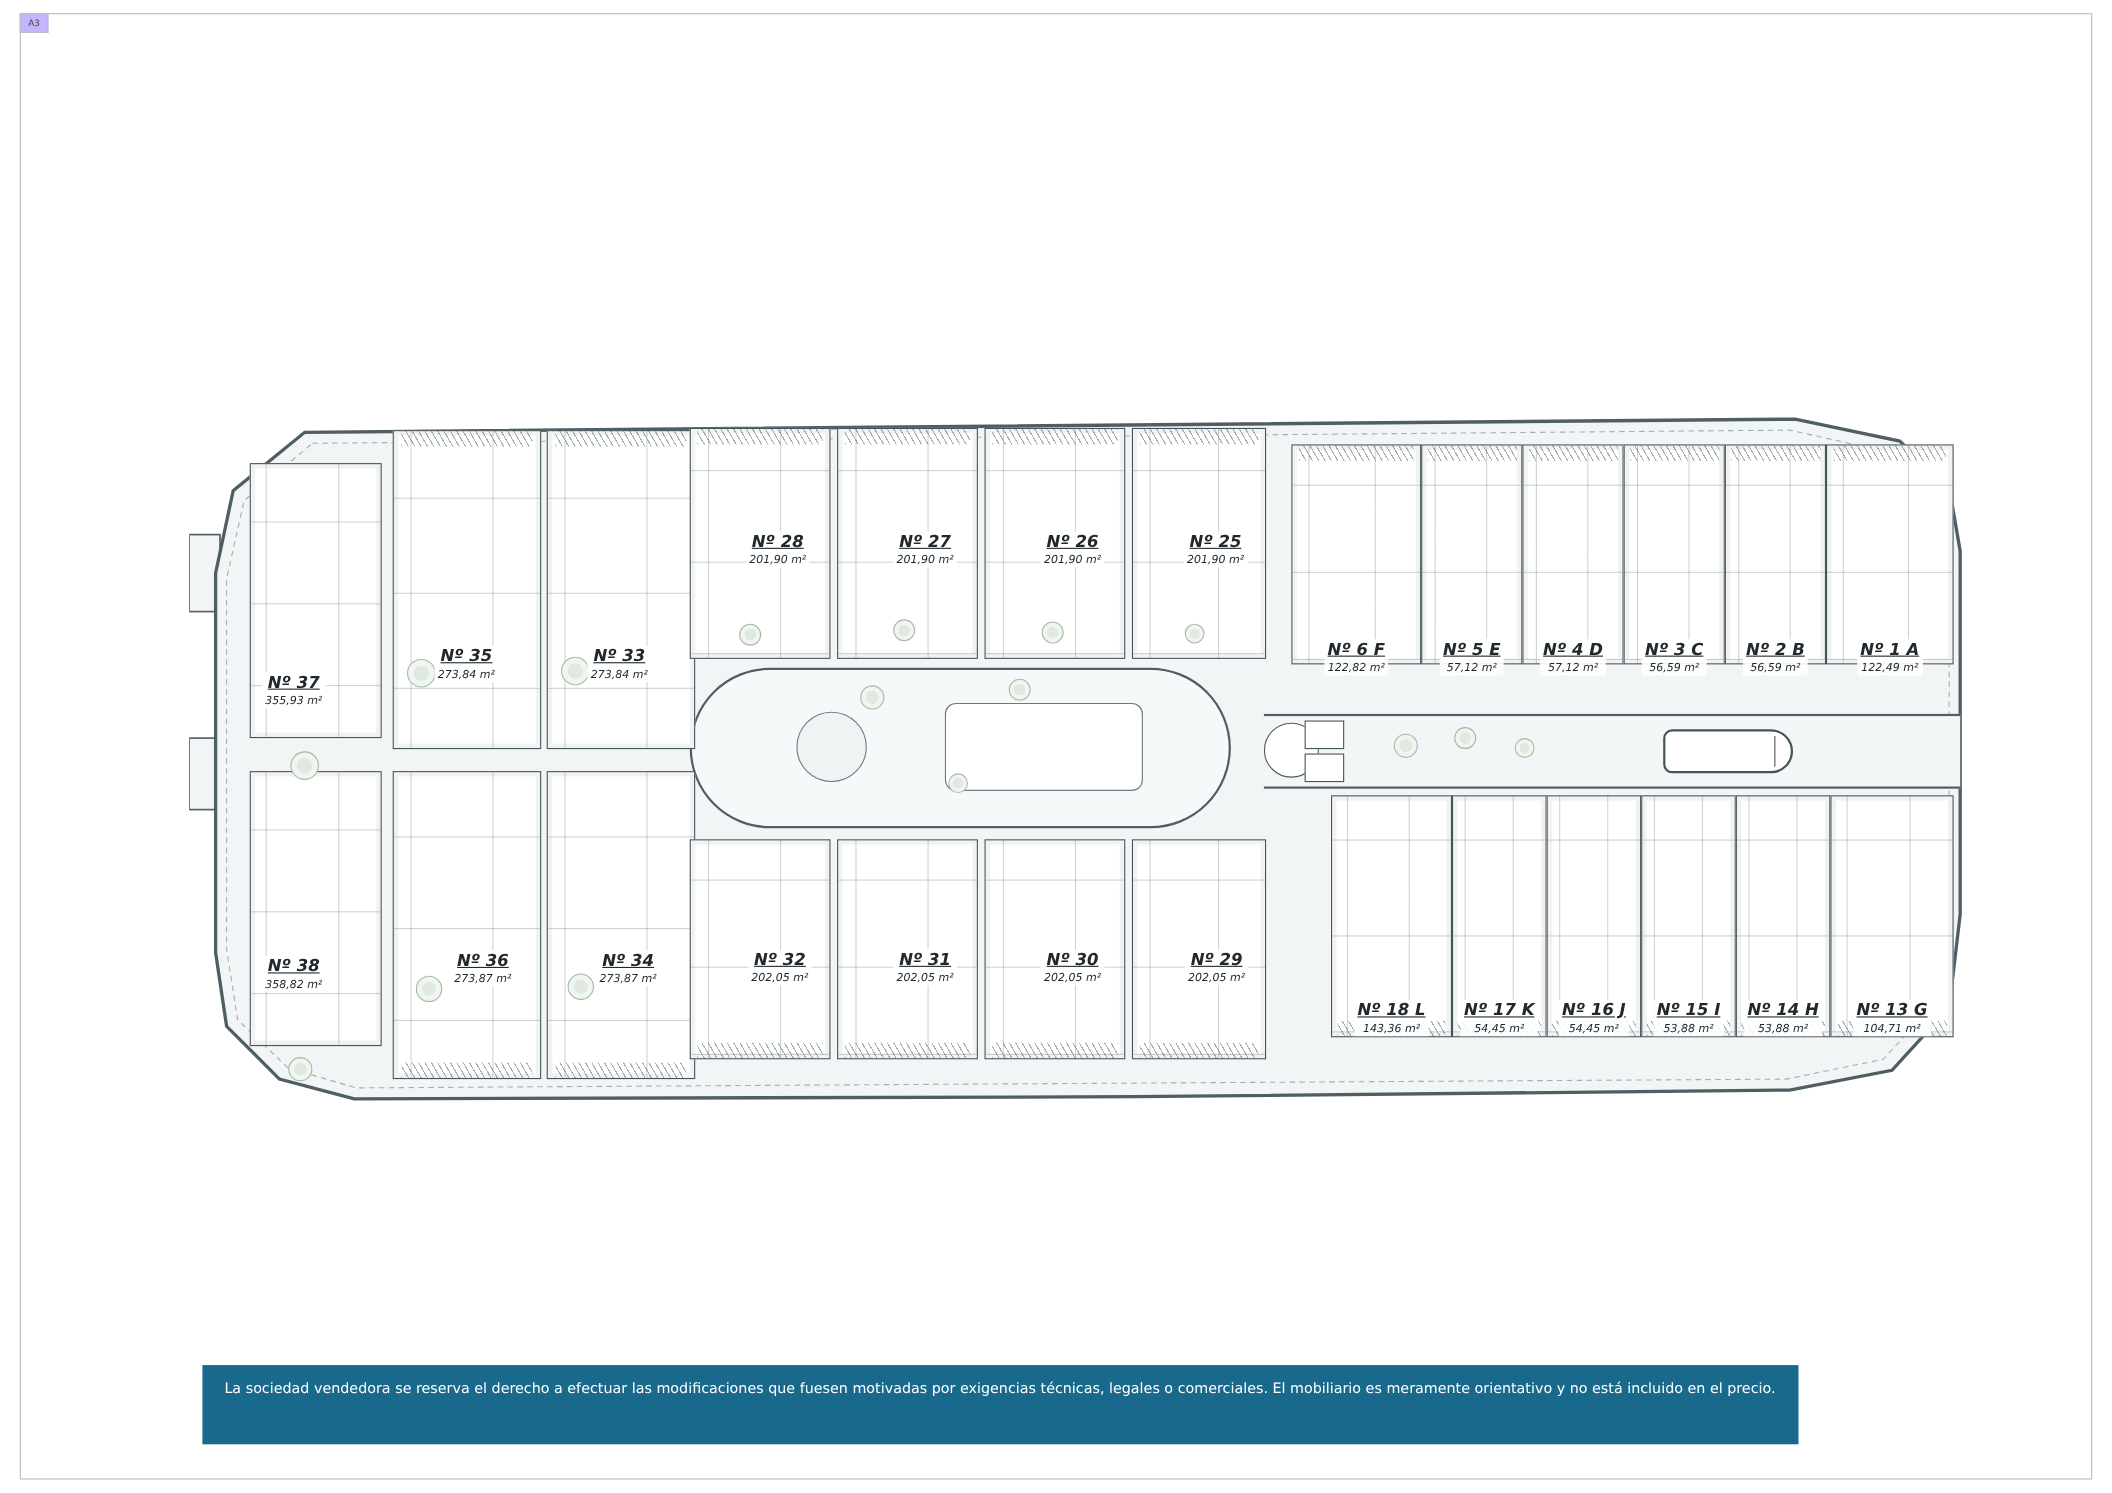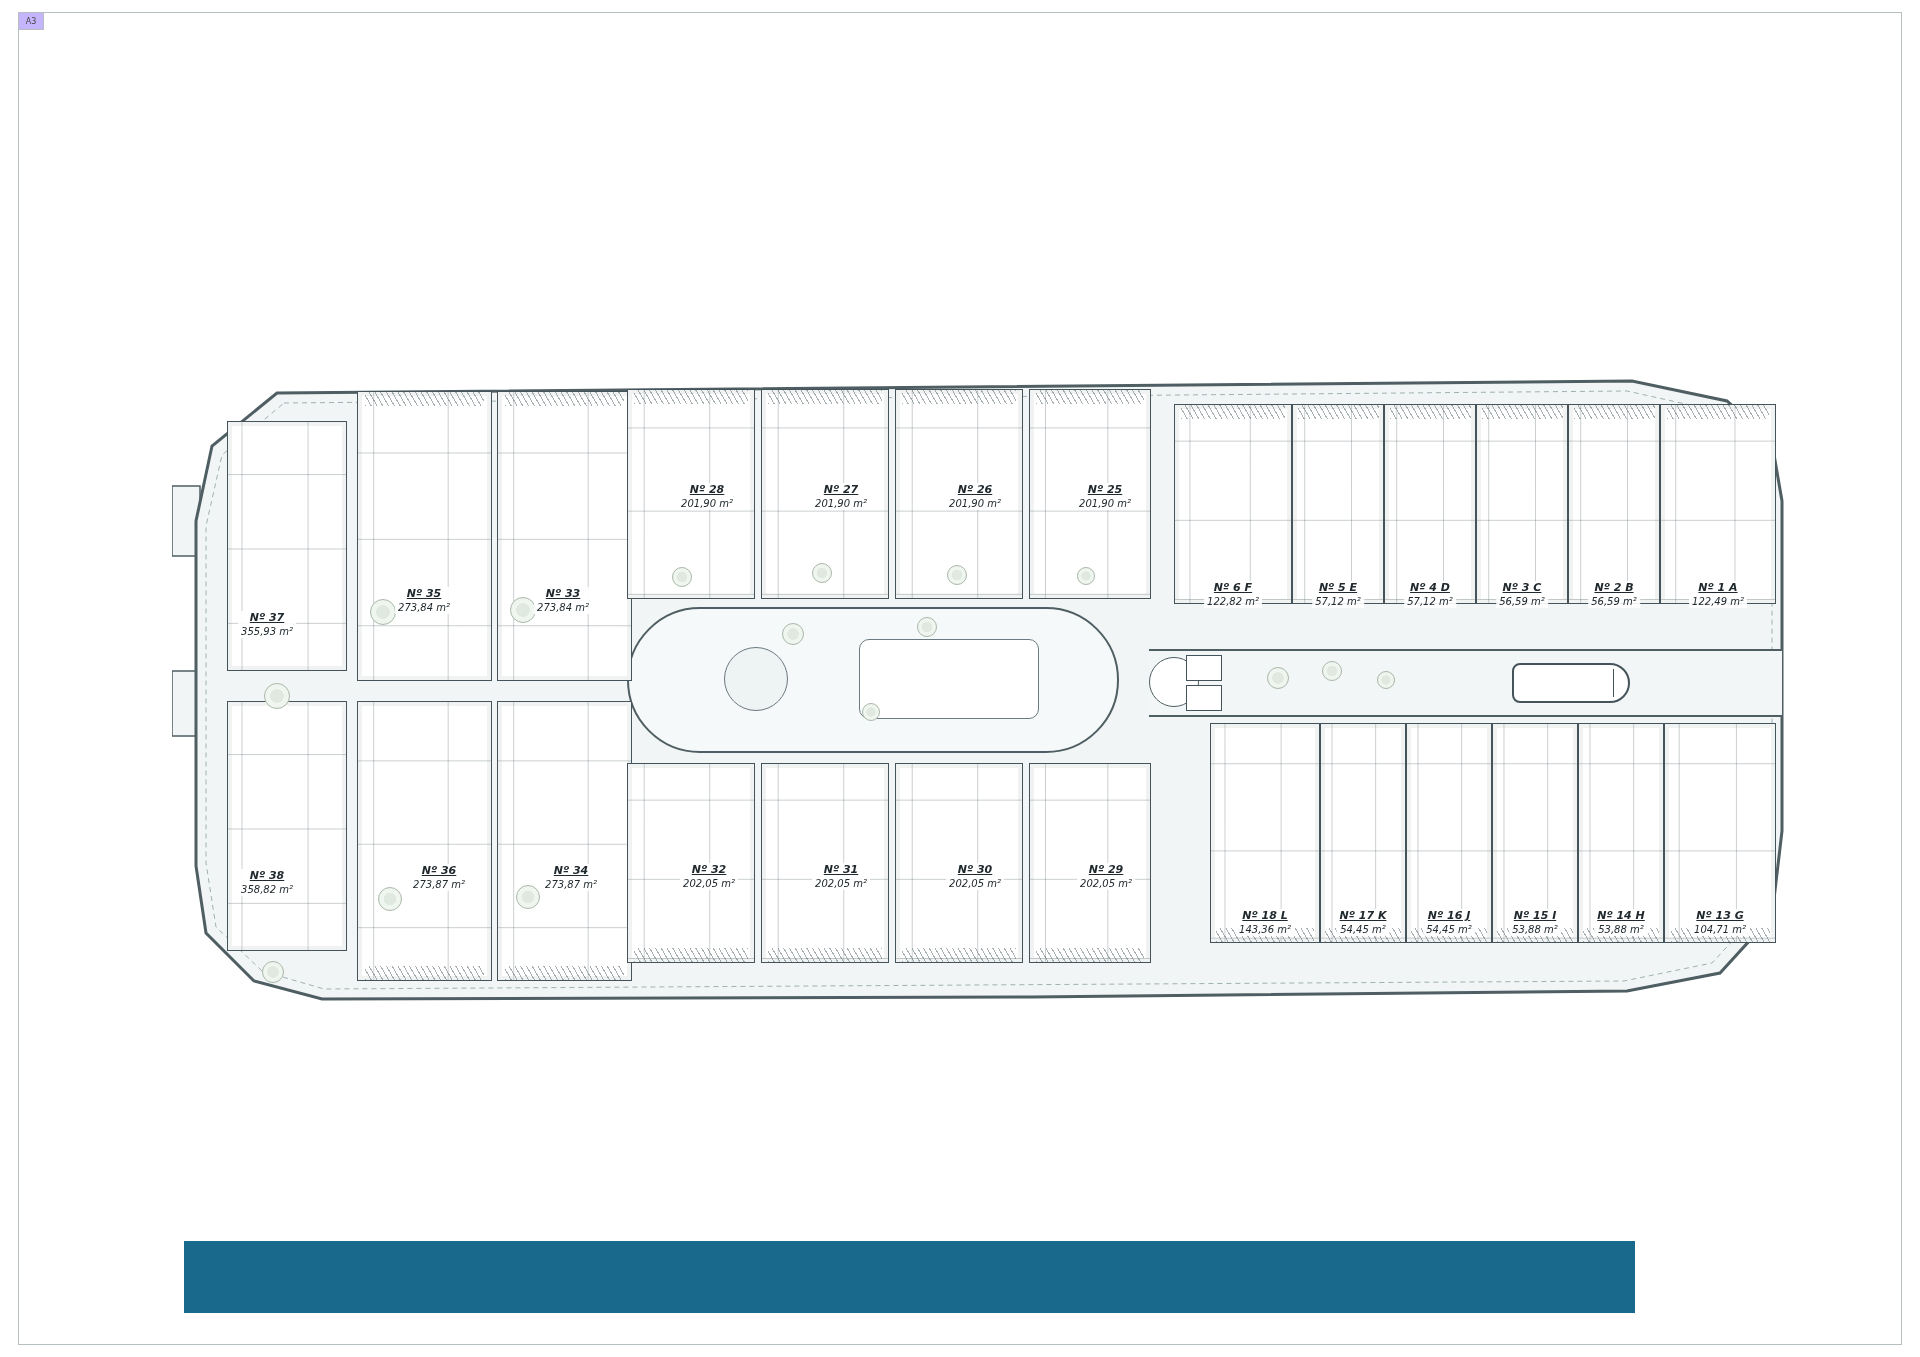--- a/index.html
+++ b/index.html
@@ -46,21 +46,21 @@
         border-radius:8px 20px 20px 8px;background:#fff;z-index:2;box-sizing:border-box;}
   .vehicle::before{content:"";position:absolute;right:14px;top:4px;bottom:4px;width:1px;background:#45535a;}
 
   
   .tree{position:absolute;display:block;border:1px solid #a9b8a9;border-radius:50%;z-index:3;box-sizing:border-box;
         background:radial-gradient(circle at 50% 50%, #dfe9df 0 40%, #eff5ef 41% 100%);}
 
   
   .ulabel{position:absolute;transform:translateX(-50%);text-align:center;font-style:italic;
           background:rgba(255,255,255,.9);padding:0 3px;line-height:1.3;z-index:4;white-space:nowrap;}
-  .u-num{display:block;font-size:11px;font-weight:600;text-decoration:underline;}
+  .u-num{display:block;font-size:15px;font-weight:600;text-decoration:underline;}
   .u-area{display:block;font-size:10px;}
 
   
   .legal{position:absolute;left:184px;top:1241px;width:1451px;height:72px;box-sizing:border-box;
          background:var(--legal-bar,#19698c);color:#fff;font-size:13px;line-height:1.6;padding:12px 20px;}
 </style>
 </head>
 <body>
 
 <div class="page">
@@ -245,15 +245,16 @@
       <span class="u-area">53,88 m²</span>
     </div>
     <div class="ulabel" style="left:1548px;top:538px;">
       <span class="u-num">Nº 13 G</span>
       <span class="u-area">104,71 m²</span>
     </div>
 
   </div>
 
   <div class="legal">
+    <div>La sociedad vendedora se reserva el derecho a efectuar las modificaciones que fuesen motivadas por exigencias técnicas, legales o comerciales. El mobiliario es meramente orientativo y no está incluido en el precio.</div>
   </div>
 
 </div>
 
 </body></html>

